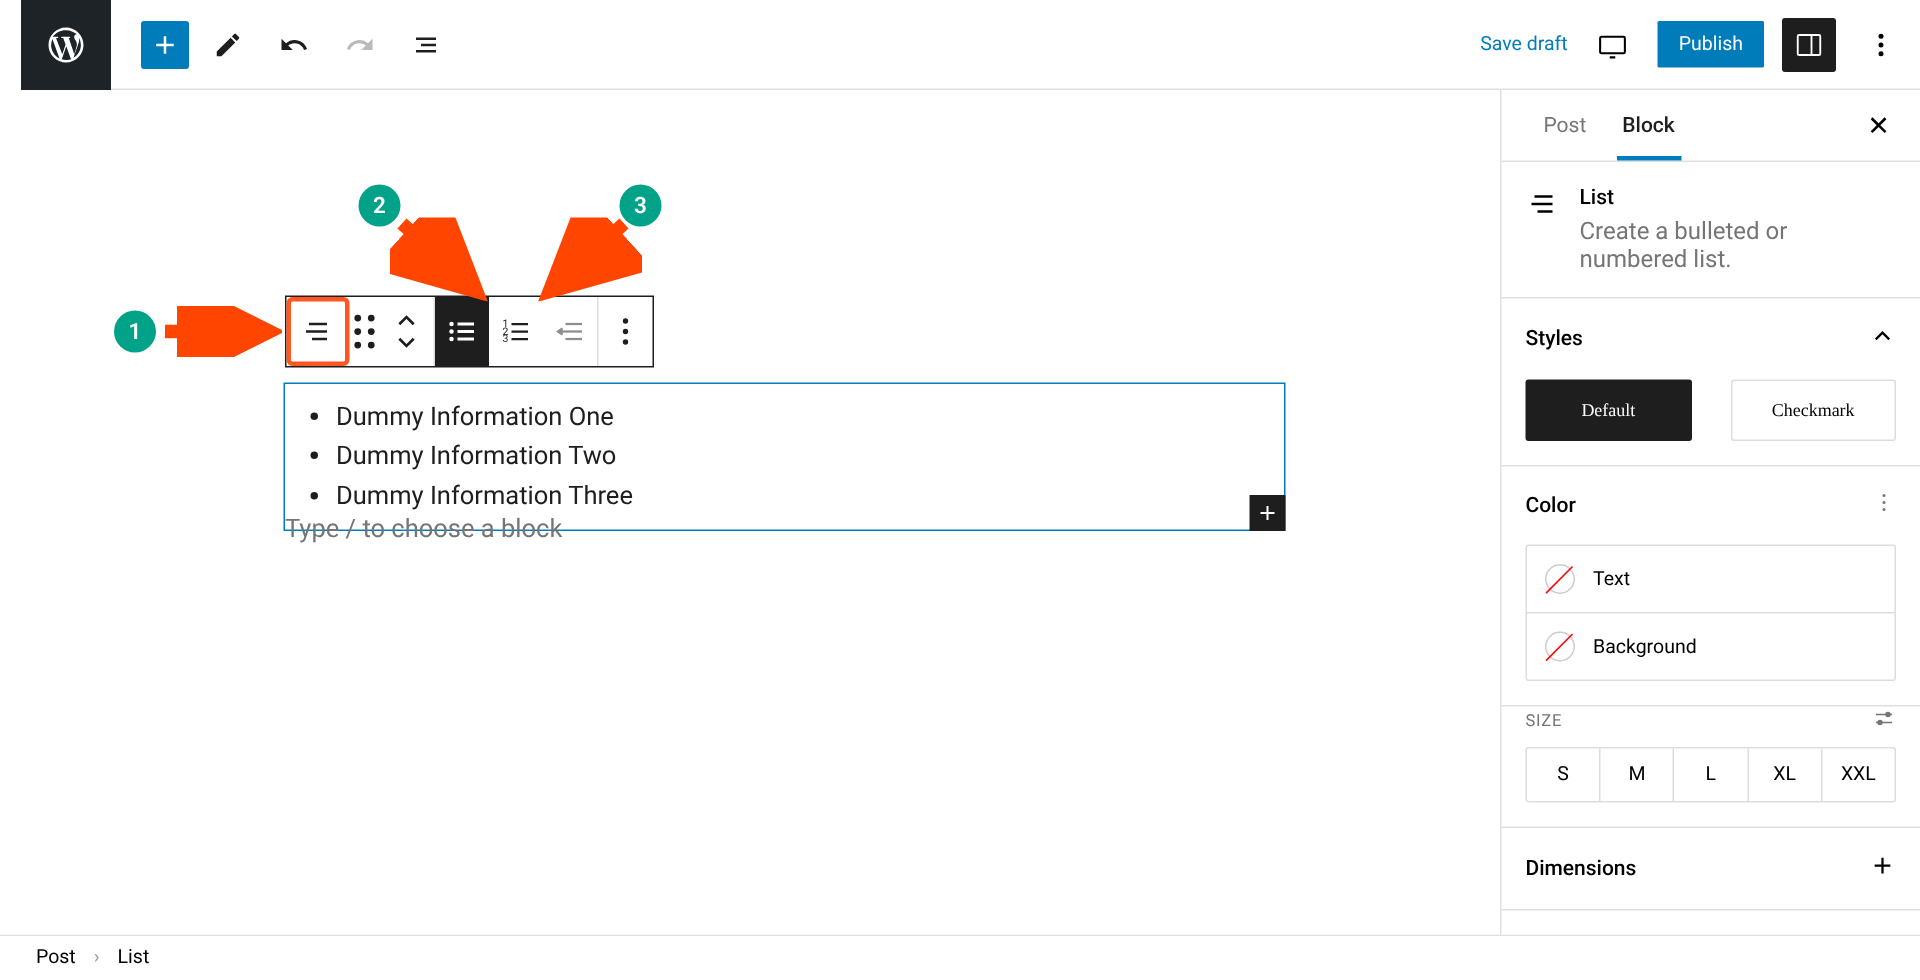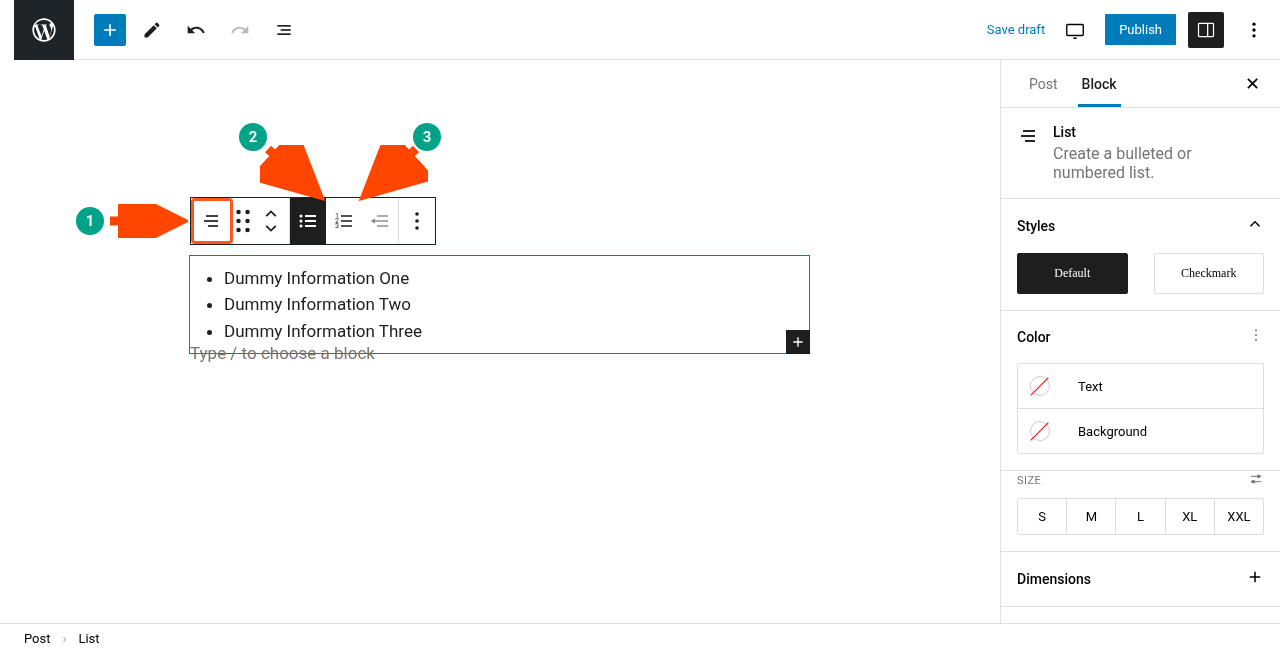--- a/index.html
+++ b/index.html
@@ -184,21 +184,21 @@
       align-items: center;
       justify-content: center;
       font-size: 15px;
       font-weight: 600;
     }
     
     .list-block {
       position: absolute;
       top: 195px;
       left: 189px;
-      width: 621px;
+      width: 668px;
       border: 1.5px solid #007cba;
       padding: 9px 16px;
     }
     .list-block ul {
       list-style: disc;
       padding-left: 18px;
     }
     .list-block li {
       font-size: 17px;
       line-height: 1.55;
@@ -321,21 +321,21 @@
       color: #fff;
       border-color: #1e1e1e;
     }
     .color-options {
       border: 1px solid #ddd;
       border-radius: 2px;
     }
     .color-option {
       display: flex;
       align-items: center;
-      gap: 28px;
+      gap: 12px;
       padding: 12px;
       cursor: pointer;
       font-size: 13px;
     }
     .color-option:first-child {
       border-bottom: 1px solid #ddd;
     }
     .color-swatch {
       width: 20px;
       height: 20px;

